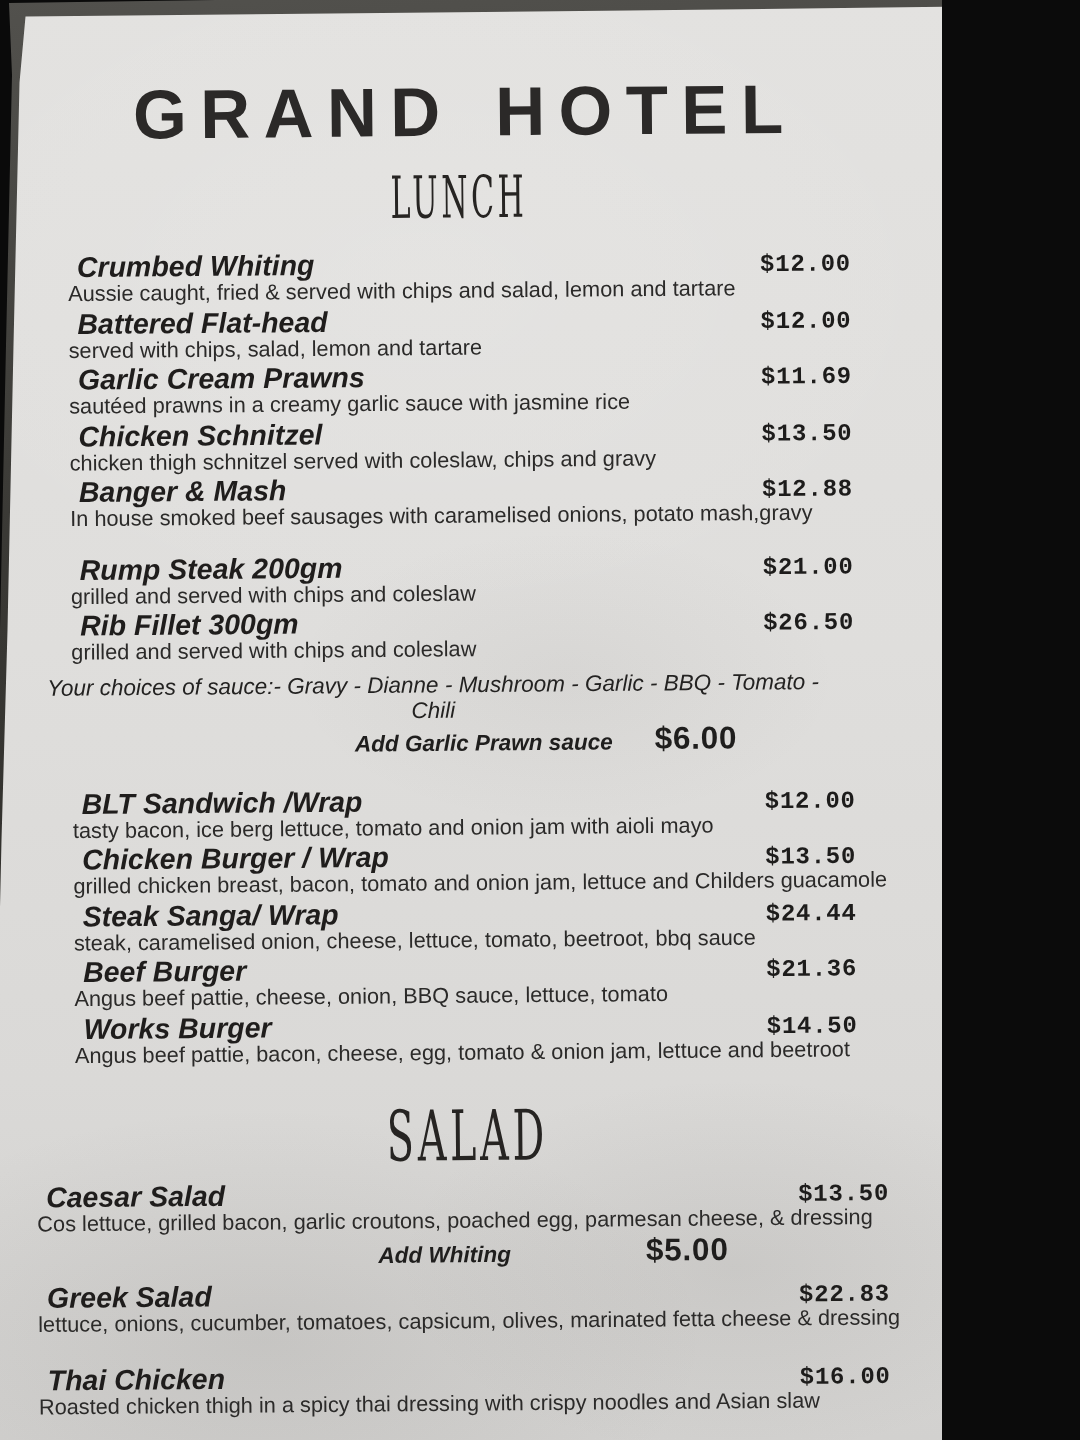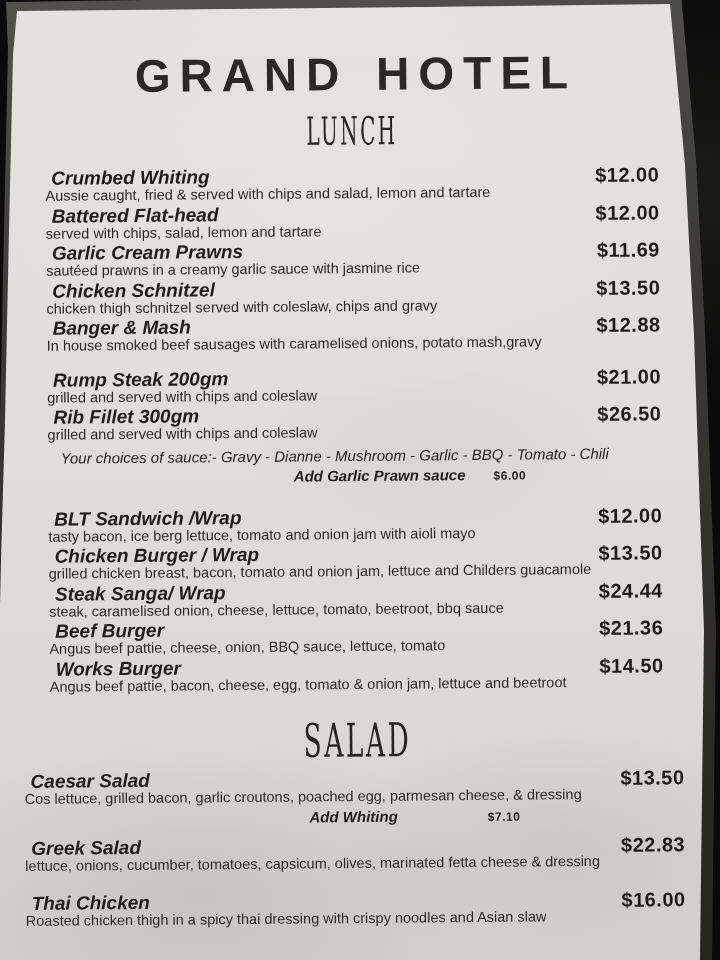--- a/index.html
+++ b/index.html
@@ -6,21 +6,21 @@
     margin: 0;
     padding: 0;
     width: 720px;
     height: 960px;
     overflow: hidden;
     background: #0b0b0b;
     font-family: "Liberation Sans", sans-serif;
   }
   .photo {
     position: relative;
-    width: 720px;
+    width: 628px;
     height: 960px;
     background:
       radial-gradient(ellipse 500px 300px at 95% 20%, rgba(40,40,38,0.55), transparent 70%),
       #0a0a0a;
   }
   
   .laminate {
     position: absolute;
     inset: 0;
     clip-path: polygon(6px 2px, 420px -4px, 681px -6px, 696px 160px, 705px 330px, 716px 630px, 712px 960px, -12px 960px, -4px 560px, 0px 420px, 4px 230px, 8px 50px);
@@ -96,25 +96,26 @@
     color: #1f1d1c;
   }
   .item-desc {
     font-size: 14.5px;
     line-height: 15.5px;
     white-space: nowrap;
     color: #2b2a29;
   }
   .item-price {
     font-weight: 700;
-    font-size: 20px;
+    font-size: 16px;
     line-height: 20px;
     letter-spacing: 0.5px;
     color: #1d1c1b;
     margin-top: 1px;
+    font-family: Liberation Mono, monospace;
   }
   .note {
     margin-top: 6px;
     text-align: center;
     transform: translateX(-20px);
     font-style: italic;
     font-weight: 500;
     font-size: 15px;
     line-height: 17px;
     color: #232221;
@@ -123,21 +124,21 @@
     display: flex;
     justify-content: center;
     align-items: baseline;
     margin-top: 2px;
     font-style: italic;
     font-weight: 700;
     font-size: 15px;
     line-height: 19px;
     color: #1f1e1d;
   }
-  .addon-price { font-style: normal; font-size: 12px; letter-spacing: 0.5px; }
+  .addon-price { font-style: normal; font-size: 21px; letter-spacing: 0.5px; }
   .sec-0 .addon { gap: 28px; transform: translateX(55px); }
   .sec-1 .addon { gap: 90px; transform: translateX(60px); }
   .spacer { height: 16px; }
   .sp-xs { height: 8px; }
   .sp-sm { height: 14px; }
   .sp-md { height: 18px; }
   .sp-lg { height: 20px; }
 </style>
 </head>
 <body>
@@ -249,21 +250,21 @@
           <div class="rows">
             <div class="item">
     <div class="item-left">
       <div class="item-name">Caesar Salad</div>
       <div class="item-desc">Cos lettuce, grilled bacon, garlic croutons, poached egg, parmesan cheese, &amp; dressing</div>
     </div>
     <div class="item-price">$13.50</div>
   </div>
             <div class="addon">
     <span class="addon-label">Add Whiting</span>
-    <span class="addon-price">$7.10</span>
+    <span class="addon-price">$5.00</span>
   </div>
             <div class="spacer sp-xs"></div>
             <div class="item">
     <div class="item-left">
       <div class="item-name">Greek Salad</div>
       <div class="item-desc">lettuce, onions, cucumber, tomatoes, capsicum, olives, marinated fetta cheese  &amp; dressing</div>
     </div>
     <div class="item-price">$22.83</div>
   </div>
             <div class="spacer sp-md"></div>

